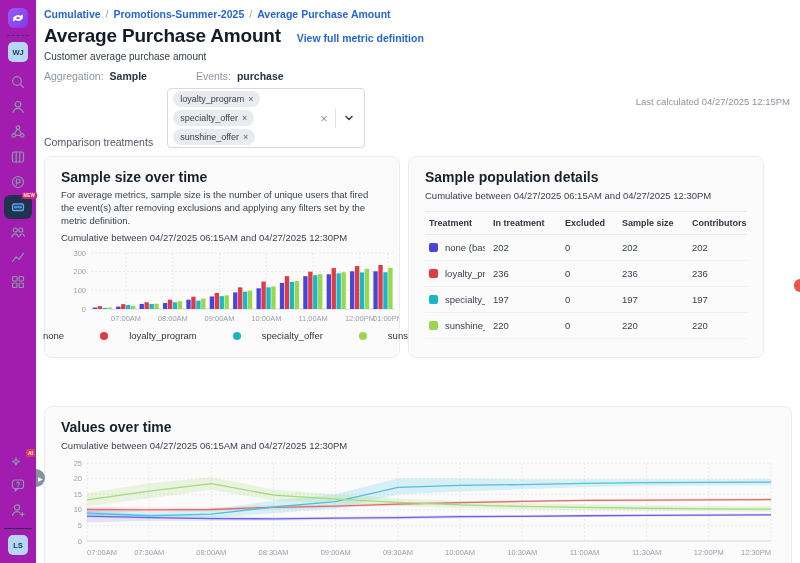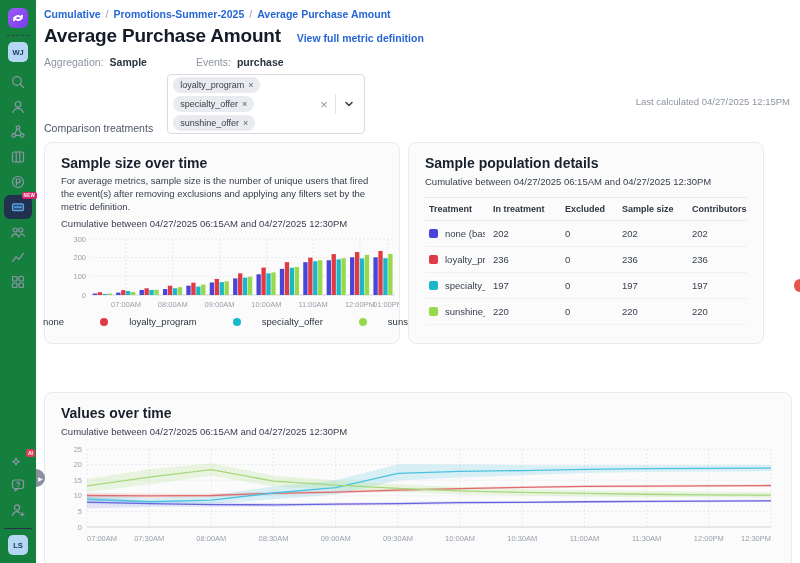--- a/index.html
+++ b/index.html
@@ -1,19 +1,19 @@
 <!DOCTYPE html>
 <html><head>
 <meta charset="utf-8">
 <style>
   html,body{margin:0;padding:0;}
   body{width:800px;height:563px;overflow:hidden;background:#fff;color:#1f2733;
        font-family:"Liberation Sans",sans-serif;position:relative;}
   
-  .sidebar{position:absolute;left:0;top:0;width:36px;height:563px;background:#15803d;
+  .sidebar{position:absolute;left:0;top:0;width:36px;height:563px;background:#a21caf;
            display:flex;flex-direction:column;align-items:center;z-index:10;}
   .logo{width:20px;height:20px;margin-top:8px;border-radius:6px;
         background:linear-gradient(135deg,#9a5cf5,#7a3bec);display:flex;align-items:center;justify-content:center;cursor:pointer;}
   .sb-divider{width:22px;border-top:1px dashed #303c52;margin:7px 0 6px;}
   .avatar{width:20px;height:20px;border-radius:5px;background:#b5d7f3;color:#173a5c;
           font-size:7.5px;font-weight:bold;display:flex;align-items:center;justify-content:center;cursor:pointer;}
   .ws{margin-bottom:8px;}
   .sb-btn{width:28px;height:24px;display:flex;align-items:center;justify-content:center;
           background:none;border:0;padding:0;cursor:pointer;margin:0 0 1px 0;position:relative;}
   .sb-btn svg{stroke:#8d96a8;fill:none;stroke-width:1.2;stroke-linecap:round;stroke-linejoin:round;}
@@ -191,20 +191,21 @@
 
   <main class="main">
     <header>
       <nav class="breadcrumb">
         <a>Cumulative</a><span class="sep">/</span><a>Promotions-Summer-2025</a><span class="sep">/</span><a>Average Purchase Amount</a>
       </nav>
       <div class="title-row">
         <h1>Average Purchase Amount</h1>
         <a class="metric-link">View full metric definition</a>
       </div>
+      <p class="desc">Customer average purchase amount</p>
       <div class="agg-row">
         <span class="lbl">Aggregation:</span>
         <span class="val">Sample</span>
         <span class="lbl ev">Events:</span>
         <span class="val">purchase</span>
       </div>
       <div class="comp-row">
         <span class="comp-label">Comparison treatments</span>
         <div class="multiselect">
           <div class="tags">

